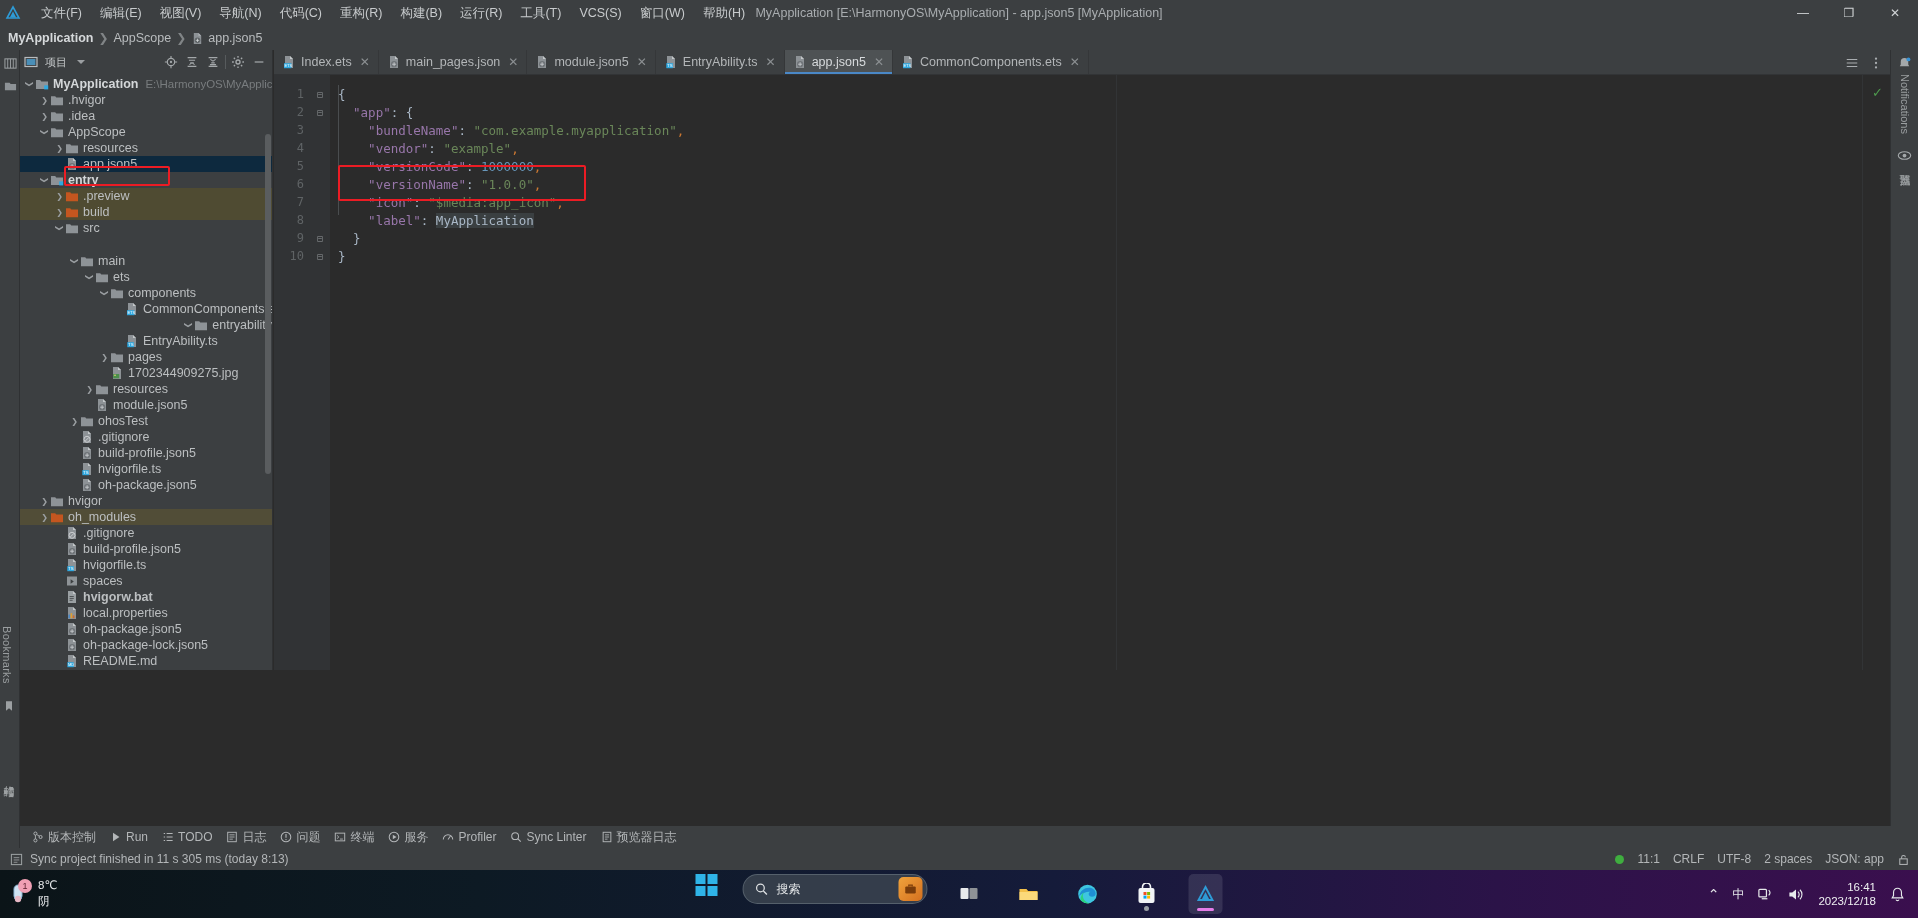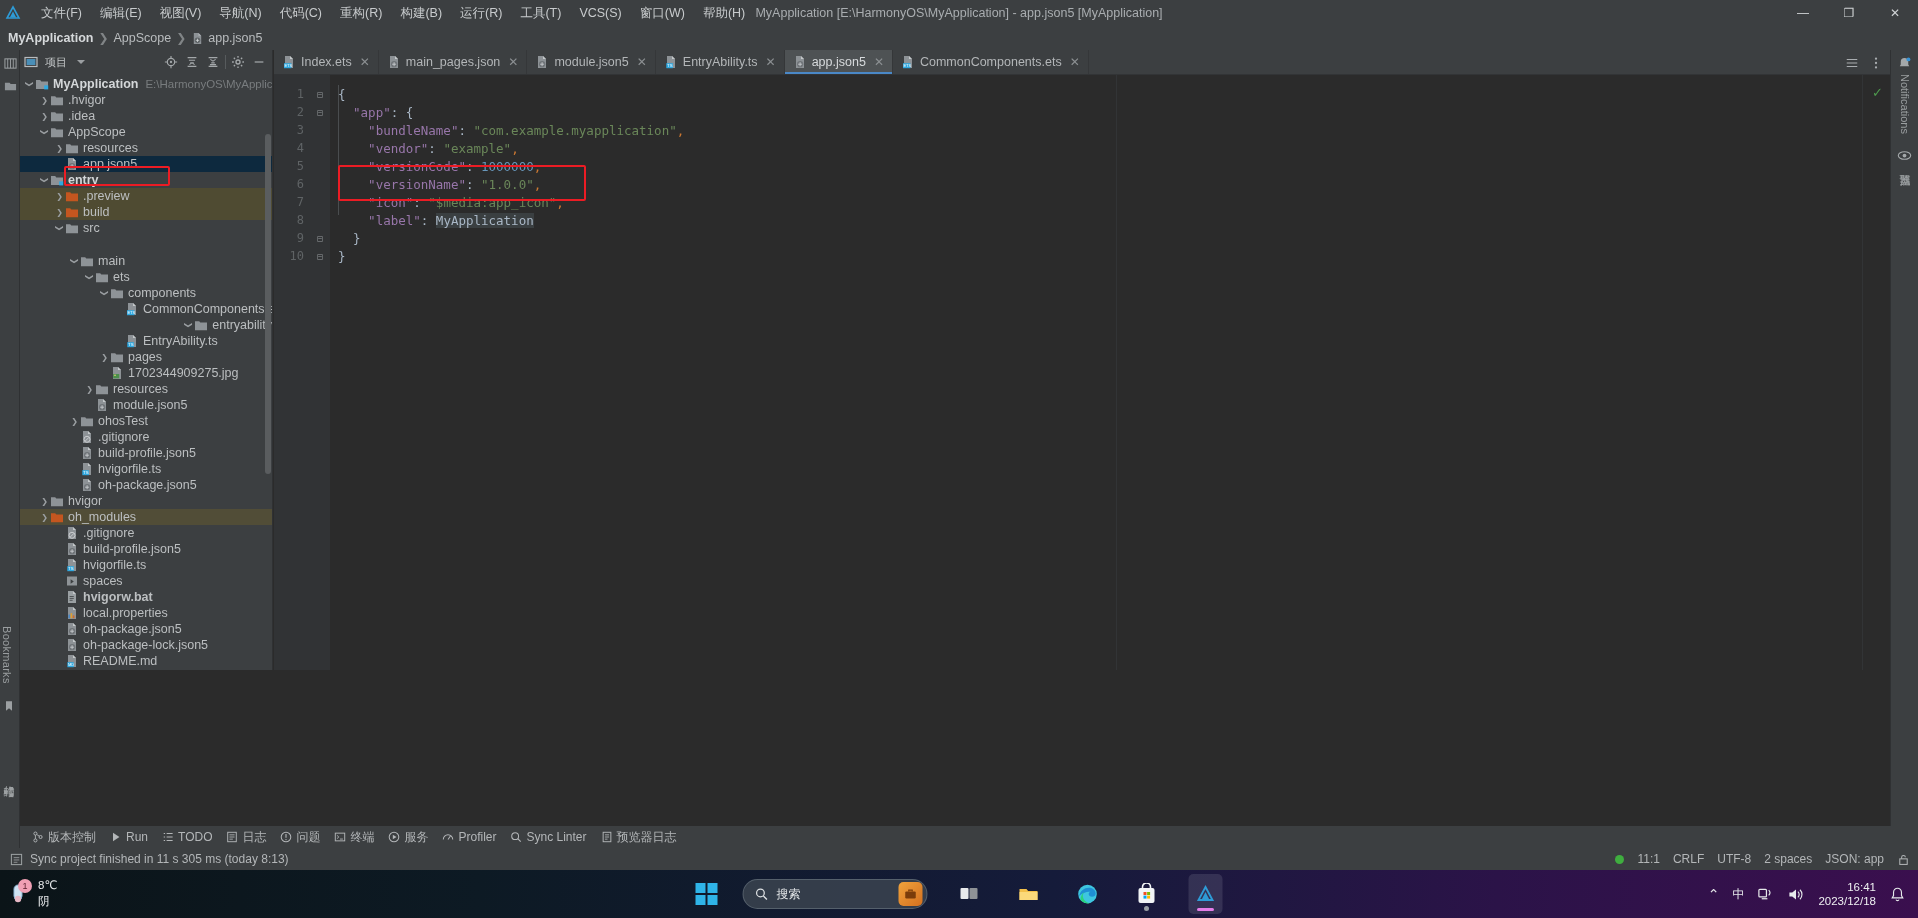--- a/index.html
+++ b/index.html
@@ -173,21 +173,21 @@
     position: absolute; left: 0; top: 870px; width: 1918px; height: 48px;
     background: linear-gradient(90deg,#0b1418 0%,#0d1a24 25%,#151b3a 55%,#2b1348 78%,#3a0f4e 100%);
     display: flex; align-items: center;
   }
   .weather { display: flex; align-items: center; gap: 6px; margin-left: 10px; color: #e8eaec; font-size: 11.5px; }
   .weather-ico { width: 22px; height: 26px; position: relative; }
   .badge1 {
     position: absolute; left: 8px; top: -2px; width: 14px; height: 14px; border-radius: 50%;
     background: #f0a0b4; color: #5a1f2e; font-size: 9px; display: flex; align-items: center; justify-content: center;
   }
-  .tb-center { position: absolute; left: 50%; transform: translateX(-50%); display: flex; align-items: center; gap: 25px; }
+  .tb-center { position: absolute; left: 50%; transform: translateX(-50%); display: flex; align-items: flex-start; gap: 25px; }
   .winlogo { width: 22px; height: 22px; display: grid; grid-template-columns: 1fr 1fr; grid-template-rows: 1fr 1fr; gap: 2px; }
   .winlogo i { background: #2fb4e8; display: block; }
   .searchbox {
     width: 185px; height: 30px; border-radius: 16px; background: rgba(60,70,80,.82);
     border: 1px solid rgba(150,160,170,.35);
     display: flex; align-items: center; padding: 0 4px 0 11px; gap: 8px; color: #e2e5e7; font-size: 12px;
   }
   .search-copilot { margin-left: auto; width: 24px; height: 24px; border-radius: 5px;
     background: linear-gradient(135deg,#f0a33c,#d4701f); display:flex; align-items:center; justify-content:center; }
   .tb-app { width: 34px; height: 40px; display: flex; align-items: center; justify-content: center; position: relative; border-radius: 5px;}

